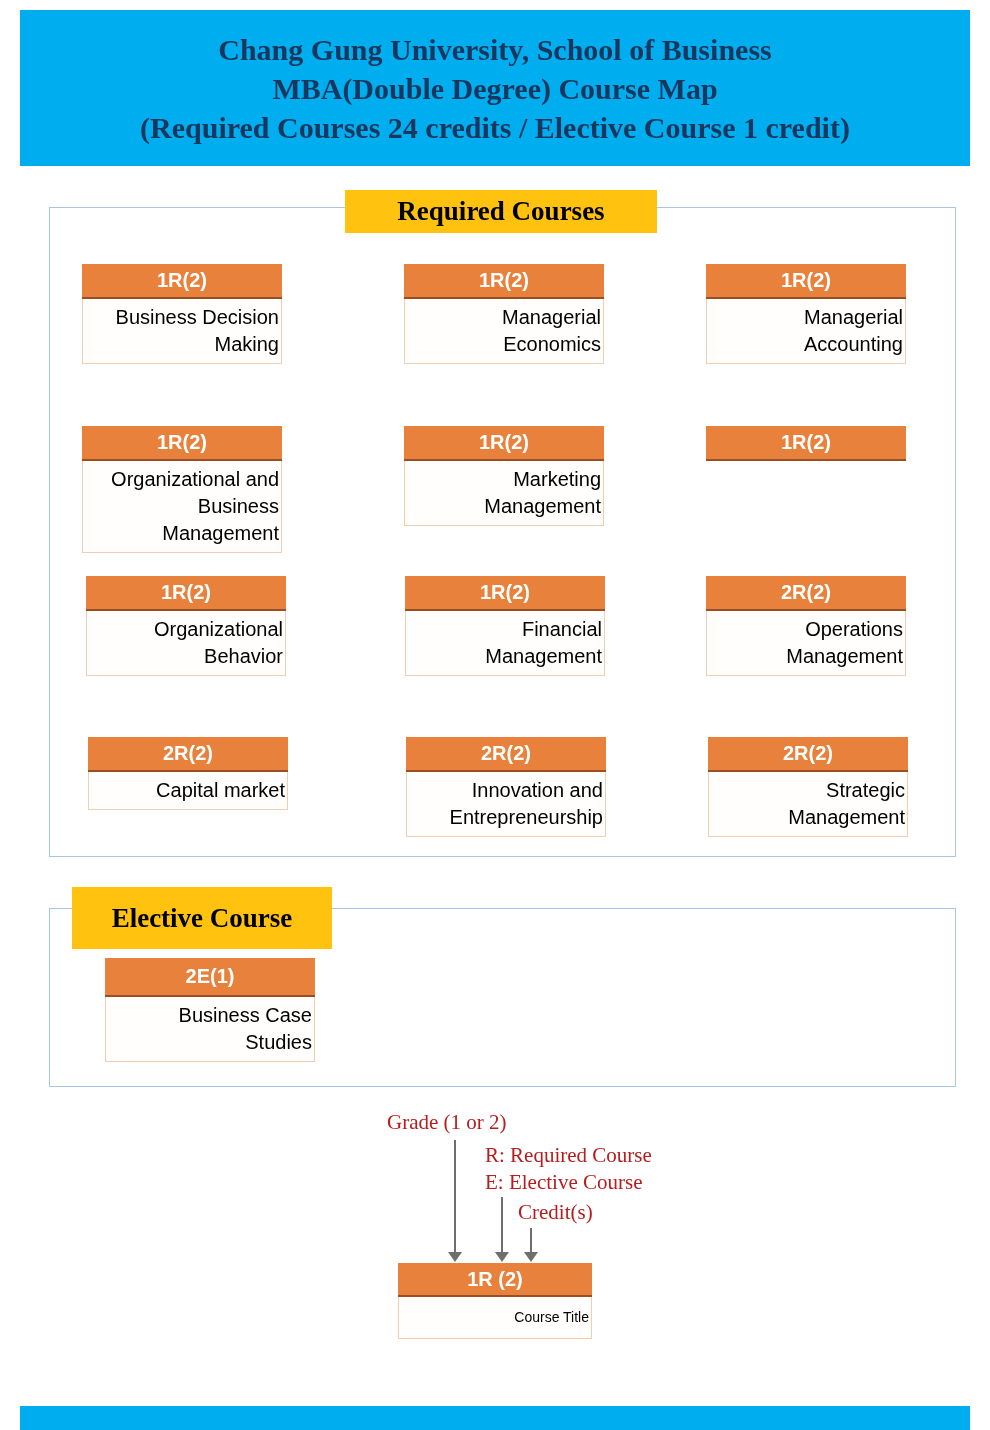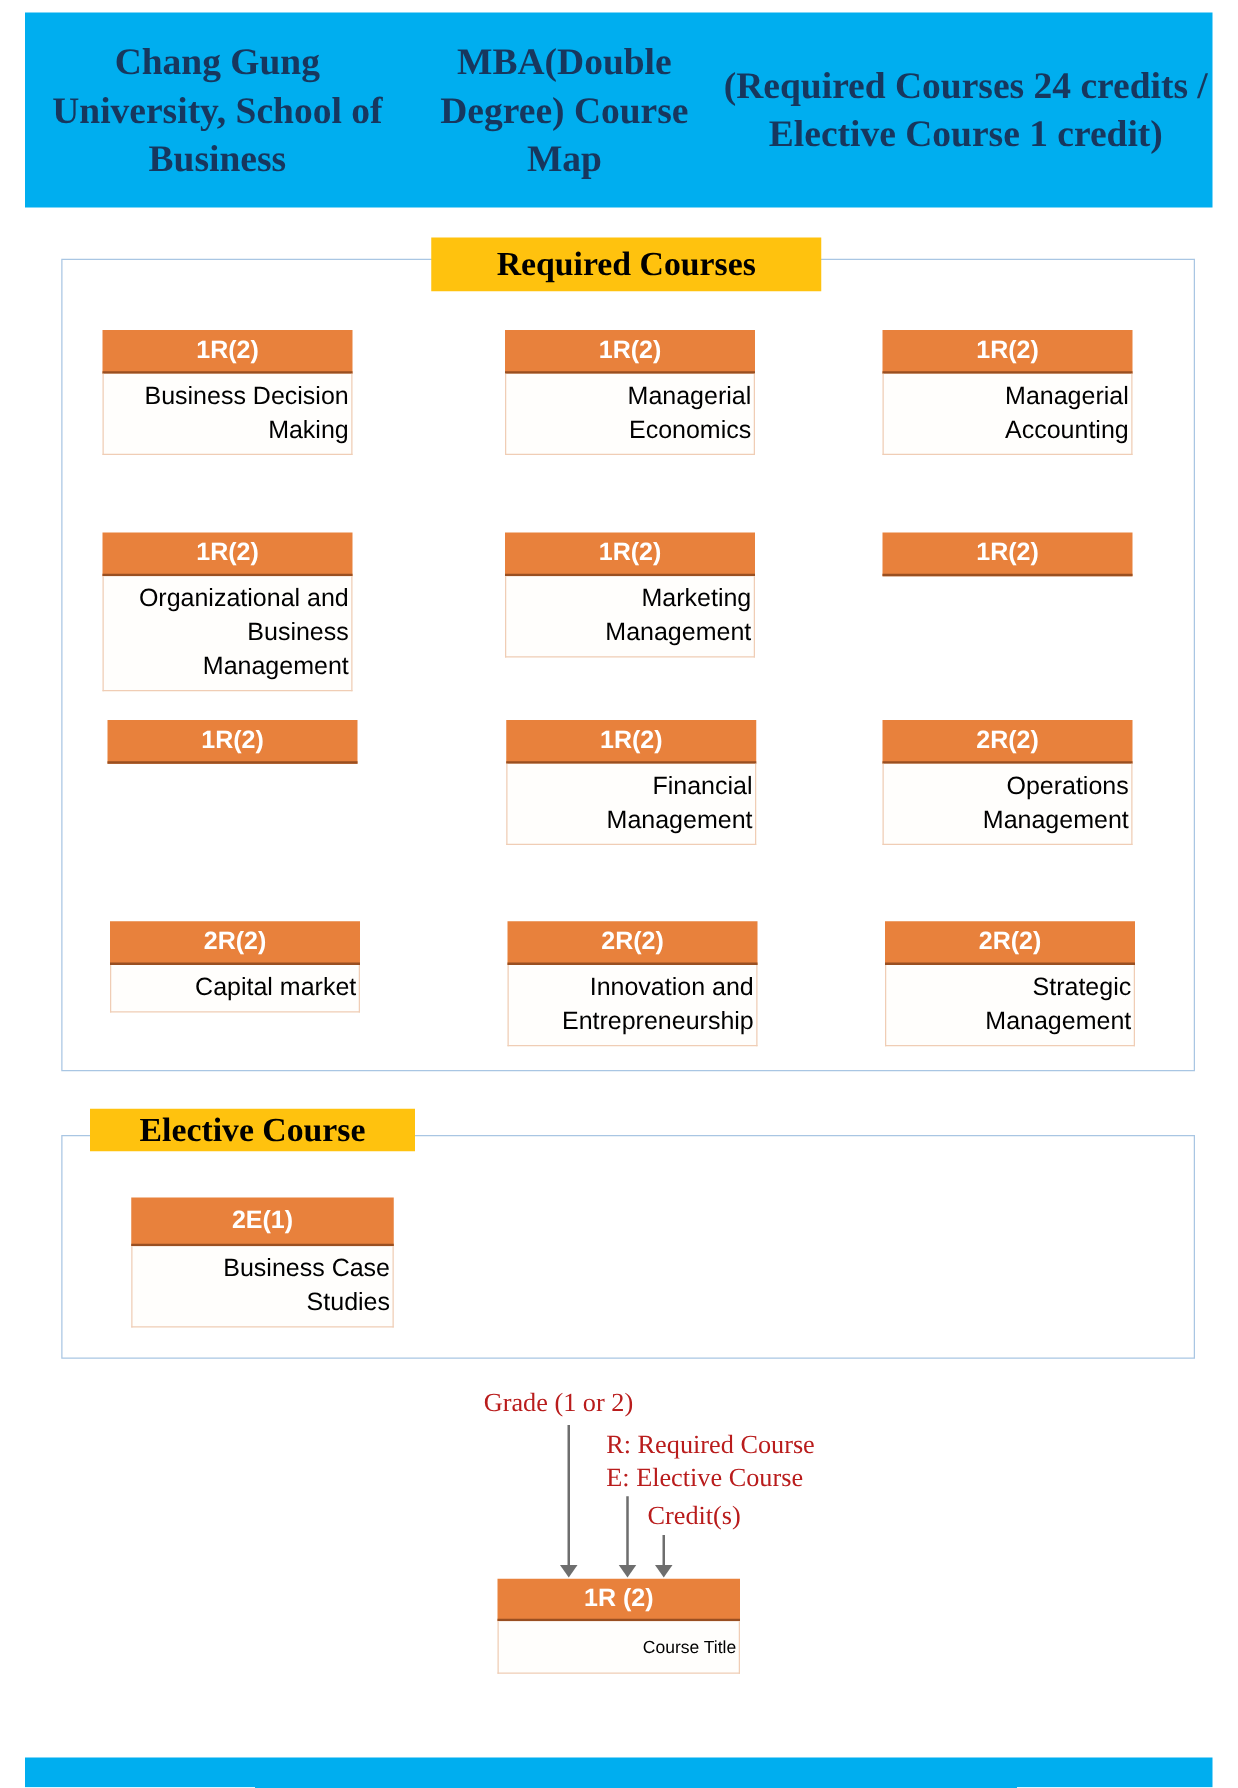--- a/index.html
+++ b/index.html
@@ -1,35 +1,35 @@
 <!DOCTYPE html>
 <html><head>
 <meta charset="utf-8">
 <style>
   html,body{margin:0;padding:0;background:#ffffff;}
   #page{position:relative;width:990px;height:1430px;background:#ffffff;overflow:hidden;
         font-family:"Liberation Serif", serif;}
 
   
   .banner{position:absolute;left:20px;top:10px;width:950px;height:156px;background:#00AEEF;
-          display:flex;flex-direction:row;justify-content:center;align-items:center;}
+          display:flex;flex-direction:column;justify-content:center;align-items:center;}
   .banner div{color:#17375E;font-weight:bold;font-size:30px;line-height:39px;text-align:center;
               font-family:"Liberation Serif", serif;}
 
   
   .section-box{position:absolute;background:#ffffff;border:1px solid #A9C6E3;}
   .sec-required{left:49px;top:207px;width:905px;height:648px;}
   .sec-elective{left:49px;top:908px;width:905px;height:177px;}
 
   
   .sec-label{position:absolute;background:#FFC20E;color:#000000;font-weight:bold;
              font-size:27px;display:flex;align-items:center;justify-content:center;
              font-family:"Liberation Serif", serif;z-index:5;}
   .lbl-required{left:345px;top:190px;width:312px;height:43px;}
-  .lbl-elective{left:72px;top:887px;width:260px;height:34px;}
+  .lbl-elective{left:72px;top:887px;width:260px;height:62px;}
 
   
   .card{position:absolute;width:200px;z-index:3;}
   .card-head{background:#E8813C;border-bottom:2px solid #994F21;color:#ffffff;
              font-family:"Liberation Sans", sans-serif;font-weight:bold;font-size:20px;
              height:35px;display:flex;align-items:center;justify-content:center;box-sizing:border-box;}
   .card-body{background:#FFFEFC;border:1px solid #F0CDB5;border-top:none;color:#000000;
              font-size:20px;line-height:27px;text-align:right;padding:5px 2px;
              white-space:pre-line;font-family:Liberation Sans, sans-serif;}
   .card.big .card-head{height:39px;}
@@ -87,20 +87,22 @@
     <div class="card-head">1R(2)</div>
     <div class="card-body">Marketing
 Management</div>
   </div>
   <div class="card" style="left:706px;top:426px;">
     <div class="card-head">1R(2)</div>
   </div>
 
   <div class="card" style="left:86px;top:576px;">
     <div class="card-head">1R(2)</div>
+    <div class="card-body">Organizational
+Behavior</div>
   </div>
   <div class="card" style="left:405px;top:576px;">
     <div class="card-head">1R(2)</div>
     <div class="card-body">Financial
 Management</div>
   </div>
   <div class="card" style="left:706px;top:576px;">
     <div class="card-head">2R(2)</div>
     <div class="card-body">Operations
 Management</div>

